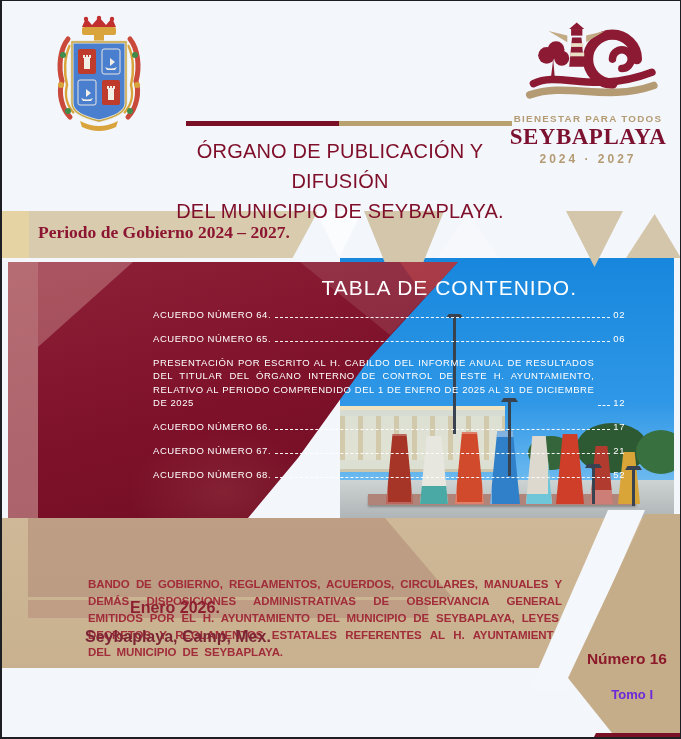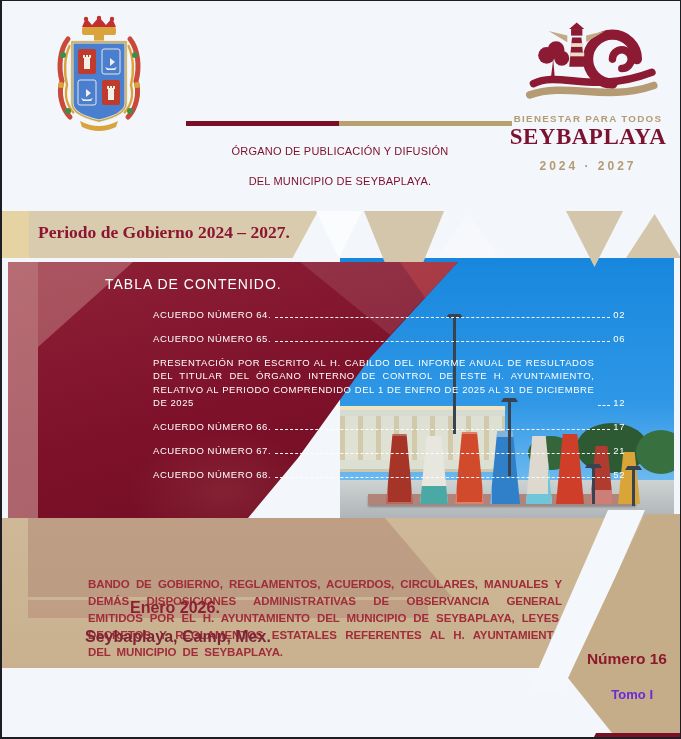--- a/index.html
+++ b/index.html
@@ -8,29 +8,29 @@
   .page::after{content:"";position:absolute;inset:0;pointer-events:none;z-index:99;
         box-shadow:inset 2px 0 0 #1d1d24, inset 0 -2px 0 #1d1d24, inset -1px 0 0 #1d1d24, inset 0 1px 0 #1d1d24;}
   .abs{position:absolute;}
 
   
   .title{left:188px;top:44px;width:304px;text-align:center;color:#7a0c26;
          font-size:19.5px;font-weight:700;line-height:31px;letter-spacing:.2px;}
   .rule{left:186px;top:121px;width:326px;height:5px;
         background:linear-gradient(90deg,#7a1026 0,#7a1026 47%,#b8a06f 47%,#b8a06f 100%);}
   .subtitle{left:150px;top:136px;width:380px;text-align:center;color:#7f0e29;
-         font-size:11px;font-weight:400;line-height:30px;letter-spacing:.2px;}
+         font-size:20px;font-weight:400;line-height:30px;letter-spacing:.2px;}
 
   .coat{left:54px;top:15px;width:90px;height:122px;}
 
   .logo{left:506px;top:14px;width:164px;text-align:center;}
   .logo .motto{font-size:9.8px;letter-spacing:1.3px;color:#b49b73;font-weight:700;margin-top:1px;}
   .logo .lname{font-family:"Liberation Serif",serif;font-size:23px;font-weight:700;
                color:#7c1230;letter-spacing:.5px;margin-top:0px;}
-  .logo .lperiod{font-size:12px;letter-spacing:3px;color:#b49b73;font-weight:700;margin-top:9px;}
+  .logo .lperiod{font-size:12px;letter-spacing:3px;color:#b49b73;font-weight:700;margin-top:2px;}
 
   
   .band{left:0;top:211px;width:616px;height:47px;font-family:Liberation Serif, serif;}
   .band-main{position:absolute;left:0;top:0;width:318px;height:47px;background:#d9cbae;
              clip-path:polygon(0 0,100% 0,92% 100%,0 100%);}
   .band-accent{position:absolute;left:0;top:0;width:29px;height:47px;background:#e6d3a3;}
   .band-text{position:absolute;left:38px;top:11px;color:#8c1531;font-size:17.5px;font-weight:600;}
   .tri{position:absolute;}
   .t1{left:316px;top:211px;width:46px;height:47px;background:#fbfcfe;
       clip-path:polygon(0 0,100% 0,50% 100%);}
@@ -69,22 +69,22 @@
          background:rgba(255,255,255,.10);clip-path:polygon(292px 0,450px 0,382px 73px);}
   .panel .wedge2{position:absolute;left:0;top:0;width:450px;height:50px;
          background:rgba(228,90,80,.30);clip-path:polygon(392px 0,450px 0,420px 40px);}
   .panel .wmark{position:absolute;left:120px;top:170px;width:190px;height:120px;border-radius:50%;
          background:radial-gradient(closest-side,rgba(255,190,160,.10),rgba(255,190,160,0));}
   .rosestrip{left:8px;top:262px;width:30px;height:256px;background:rgba(224,183,176,.50);}
   .rosetri{left:38px;top:262px;width:95px;height:85px;background:rgba(224,183,176,.35);
            clip-path:polygon(0 0,100% 0,0 100%);}
 
   
-  .toc-title{left:105px;top:276px;width:472px;text-align:left;color:#ffffff;
-             font-size:14px;font-weight:400;letter-spacing:1px;}
+  .toc-title{left:105px;top:276px;width:472px;text-align:right;color:#ffffff;
+             font-size:21px;font-weight:400;letter-spacing:1px;}
   .toc-list{left:105px;top:308px;width:472px;color:#fff;margin-left:48px;}
   .toc-row{display:flex;align-items:flex-end;margin-bottom:10.5px;
            font-size:9.5px;line-height:13.4px;letter-spacing:.55px;font-weight:400;}
   .toc-row .lbl{flex:0 1 auto;text-align:justify;}
   .toc-row .leader{flex:1 1 auto;min-width:12px;margin:0 3px 3px 4px;
            border-bottom:1px dashed rgba(255,255,255,.95);}
   .toc-row .pg{flex:0 0 auto;}
 
   
   .block{left:0;top:518px;width:681px;height:150px;

